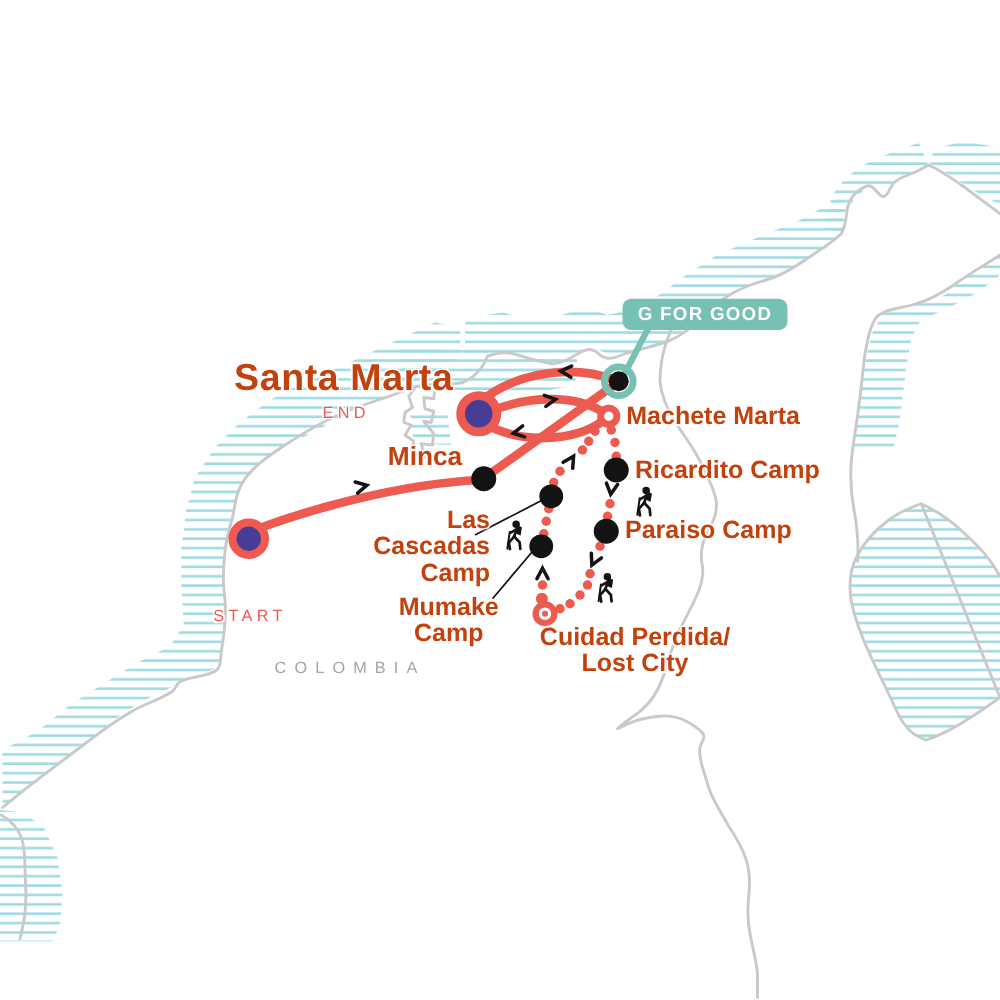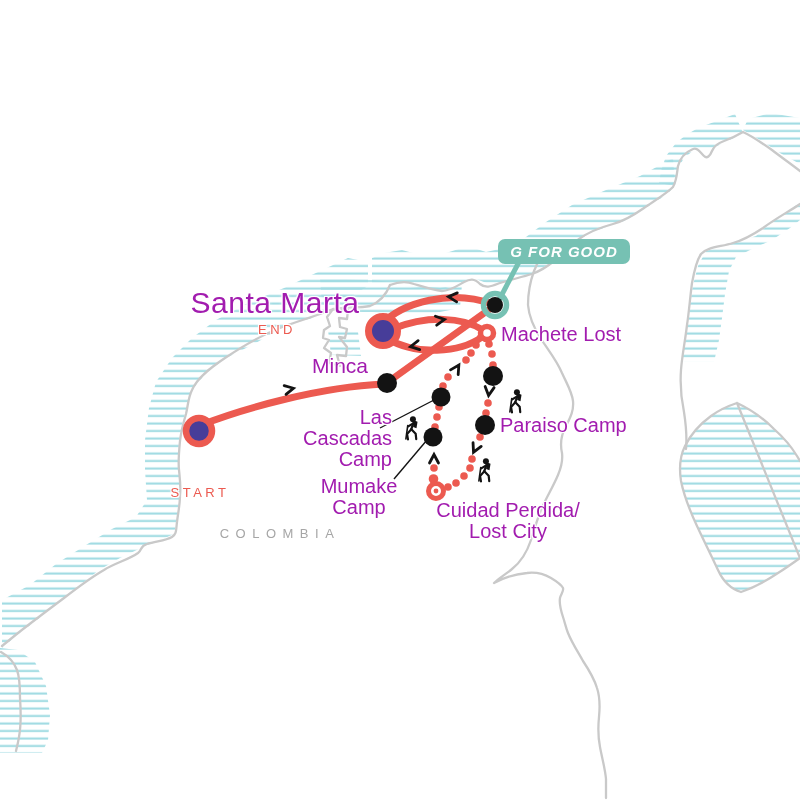--- a/index.html
+++ b/index.html
@@ -1,31 +1,31 @@
 <!DOCTYPE html>
 <html><head>
 <meta charset="utf-8">
 <style>
   html,body{margin:0;padding:0;background:#fff;}
   #stage{position:relative;width:800px;height:800px;overflow:hidden;background:#fff;
          font-family:"Liberation Sans","DejaVu Sans",sans-serif;}
   #map-svg{position:absolute;left:0;top:0;}
-  .lbl{position:absolute;color:#a21caf;font-weight:normal;white-space:nowrap;
+  .lbl{position:absolute;color:#c2410c;font-weight:bold;white-space:nowrap;
        text-shadow:-1px -1px 0 #fff,1px -1px 0 #fff,-1px 1px 0 #fff,1px 1px 0 #fff,0 0 4px #fff;
        transform:translate(-50%,-50%);text-align:center;line-height:1.05;}
   .lbl.left{transform:translateY(-50%);text-align:left;}
   .lbl.wrap{white-space:normal;}
   .city{font-size:30px;letter-spacing:.5px;}
   .stop{font-size:20px;}
   .minca{font-size:21px;}
   .sub{font-size:13px;color:#EC5A50;letter-spacing:3.5px;font-weight:normal;}
   .country{font-size:13px;color:#A6A6A6;letter-spacing:6.5px;font-weight:normal;}
   .badge{position:absolute;left:498px;top:239px;width:132px;height:25px;background:#76C1B3;
          border-radius:7px;color:#fff;font-weight:bold;font-size:15px;letter-spacing:1px;
-         display:flex;align-items:center;justify-content:center;font-style:italic;}
+         display:flex;align-items:center;justify-content:center;}
 </style>
 </head>
 <body>
 
 <div id="stage">
 
 <svg id="map-svg" width="800" height="800" viewBox="0 0 800 800">
   <defs>
     <pattern id="hatch" width="9" height="7.5" patternUnits="userSpaceOnUse">
       <path d="M0,3.5 H9" stroke="#9FDBE2" stroke-width="2.1"></path>
@@ -152,21 +152,22 @@
   </g>
 </svg>
 
 <div class="lbl city" style="left:275px;top:303px;">Santa Marta</div>
 <div class="lbl sub" style="left:277px;top:330px;">END</div>
 
 <div class="lbl sub" style="left:200px;top:493px;">START</div>
 
 <div class="lbl minca" style="left:340px;top:366px;">Minca</div>
 
-<div class="lbl stop left" style="left:501px;top:334px;">Machete Lost</div>
+<div class="lbl stop left" style="left:501px;top:334px;">Machete Marta</div>
+<div class="lbl stop left" style="left:508px;top:377px;">Ricardito Camp</div>
 <div class="lbl stop left" style="left:500px;top:425px;">Paraiso Camp</div>
 
 <div class="lbl stop wrap" style="left:339px;top:438px;width:106px;text-align:right;">Las Cascadas Camp</div>
 <div class="lbl stop wrap" style="left:359px;top:497px;width:96px;">Mumake Camp</div>
 <div class="lbl stop wrap" style="left:508px;top:521px;width:178px;">Cuidad Perdida/ Lost City</div>
 
 <div class="lbl country" style="left:280px;top:534px;">COLOMBIA</div>
 
 <div class="badge">G FOR GOOD</div>
 

